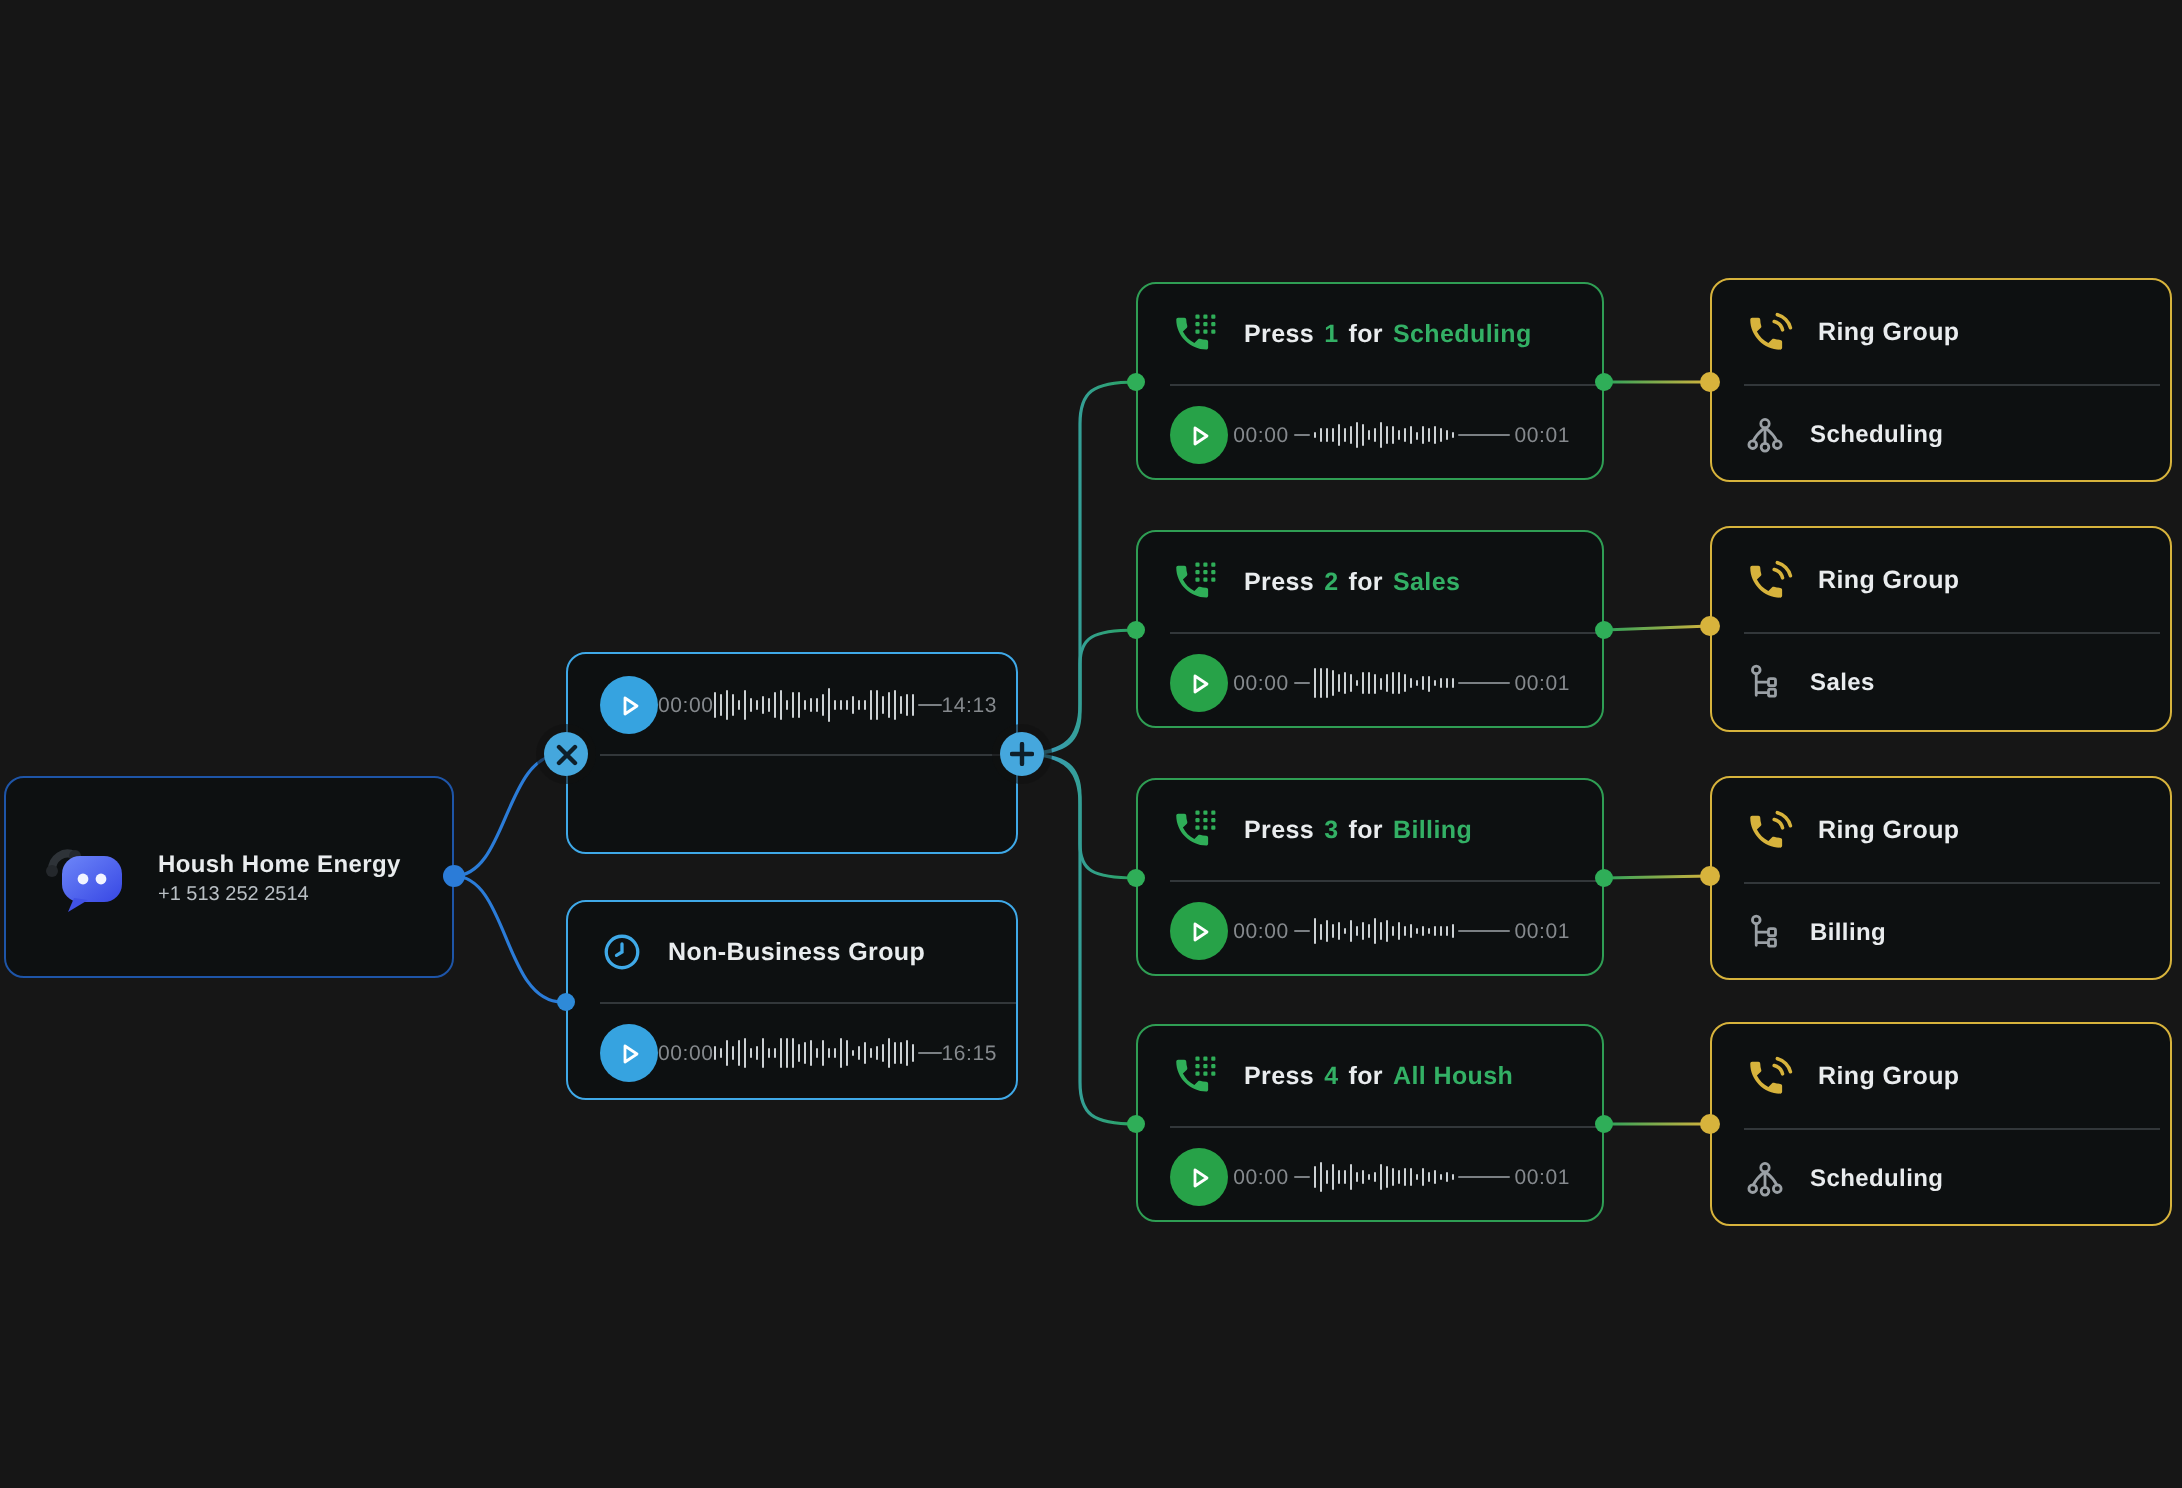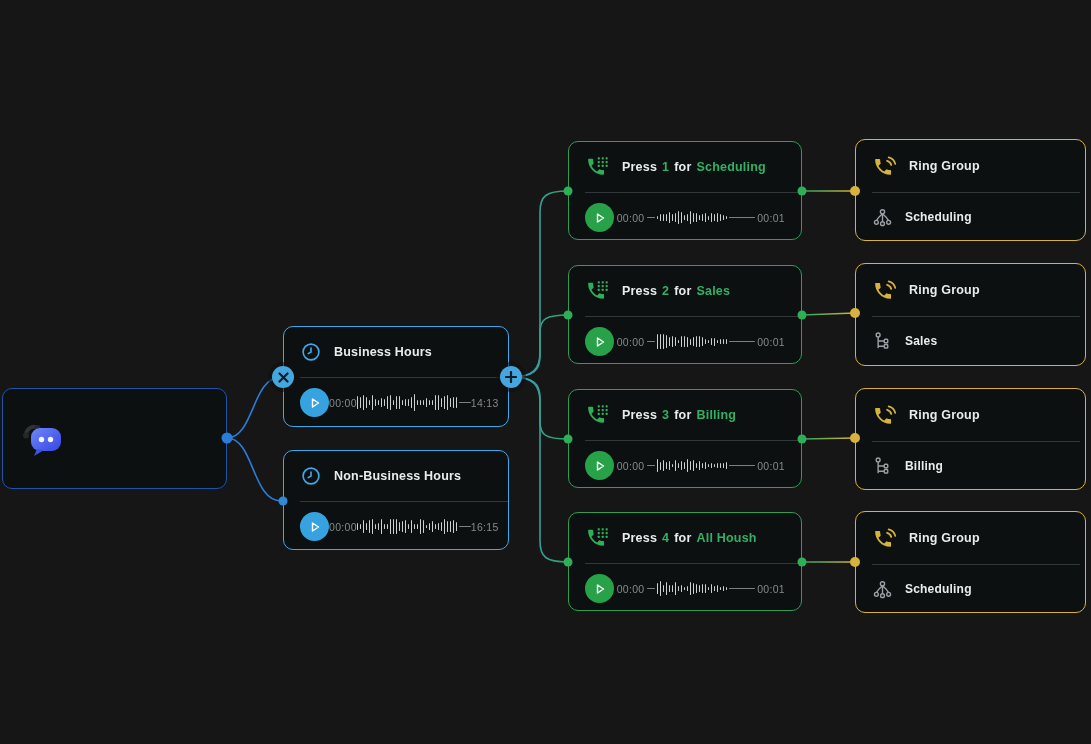--- a/index.html
+++ b/index.html
@@ -97,31 +97,28 @@
           </linearGradient>
         </defs>
         <path d="M7,16 C7,10 13,6 18,8.5" fill="none" stroke="#2e3338" stroke-width="4" stroke-linecap="round"></path>
         <circle cx="7" cy="16.5" r="3" fill="#24282c"></circle>
           <circle cx="18.5" cy="9" r="3" fill="#24282c"></circle>
         <rect x="12" y="9" rx="9" width="30" height="23" fill="url(#lgLogo)"></rect>
         <path d="M18,30 L15,37 L25,31 Z" fill="#4152e6"></path>
         <circle cx="22.5" cy="20.5" r="2.7" fill="#f2f4ff"></circle>
         <circle cx="31.5" cy="20.5" r="2.7" fill="#f2f4ff"></circle>
       </svg>
+      <div>
+        <div class="entry-title">Housh Home Energy</div>
+        <div class="entry-phone">+1 513 252 2514</div>
+      </div>
     </div>
   </div>
 
   <div class="node schedule" style="left:283px;top:326px;width:226px;height:101px;">
-    <div class="node-head">
-      <svg class="icon" width="22" height="22" viewBox="0 0 24 24" fill="none" stroke="#3fa9e8" stroke-width="1.8" stroke-linecap="round">
-        <circle cx="12" cy="12" r="8.6"></circle>
-          <path d="M12,7.6 L12,12 L9,13.8"></path>
-      </svg>
-      <span class="node-title">Business Hours</span>
-    </div>
     <div class="divider"></div>
     <div class="audio">
       <button class="play blue">
         <svg width="12" height="12" viewBox="0 0 12 12" fill="none" stroke="#fff" stroke-width="1.4" stroke-linejoin="round">
             <path d="M3.5,2 L9.5,6 L3.5,10 Z"></path>
           </svg>
       </button>
       <span class="time">00:00</span>
       <div class="wave">
           <i style="height: 13px;"></i>
@@ -163,21 +160,21 @@
       <span class="time">14:13</span>
     </div>
   </div>
 
   <div class="node schedule" style="left:283px;top:450px;width:226px;height:100px;">
     <div class="node-head">
       <svg class="icon" width="22" height="22" viewBox="0 0 24 24" fill="none" stroke="#3fa9e8" stroke-width="1.8" stroke-linecap="round">
         <circle cx="12" cy="12" r="8.6"></circle>
           <path d="M12,7.6 L12,12 L9,13.8"></path>
       </svg>
-      <span class="node-title">Non-Business Hours</span>
+      <span class="node-title">Non-Business Group</span>
     </div>
     <div class="divider"></div>
     <div class="audio">
       <button class="play blue">
         <svg width="12" height="12" viewBox="0 0 12 12" fill="none" stroke="#fff" stroke-width="1.4" stroke-linejoin="round">
             <path d="M3.5,2 L9.5,6 L3.5,10 Z"></path>
           </svg>
       </button>
       <span class="time">00:00</span>
       <div class="wave">

